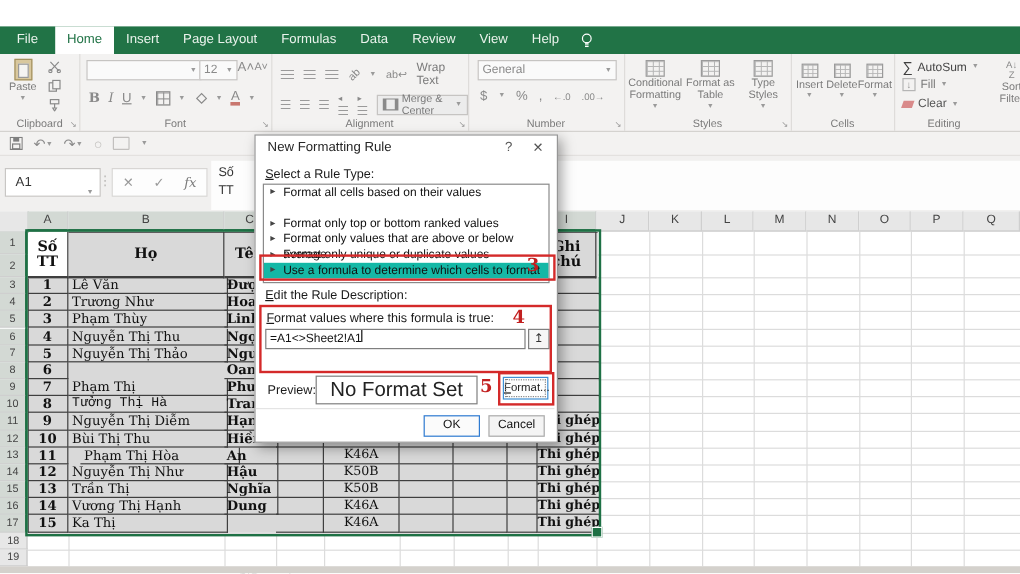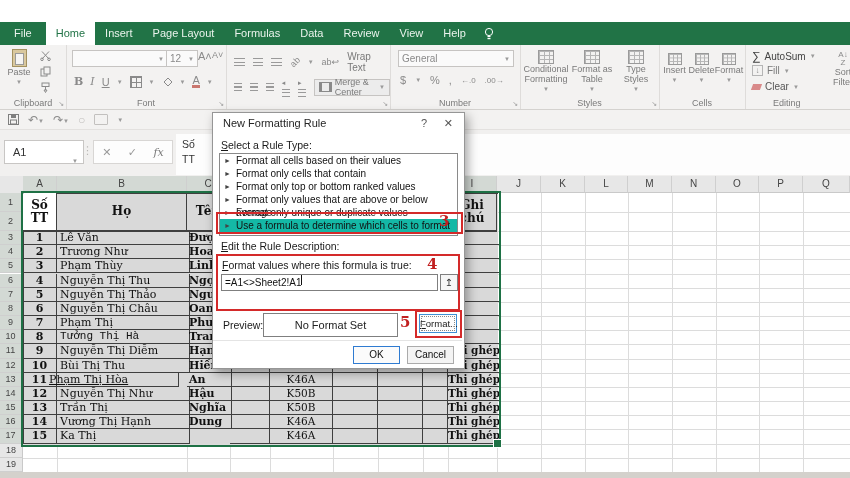--- a/index.html
+++ b/index.html
@@ -101,21 +101,21 @@
   .annbox{border:2px solid #d42a2a;z-index:5;pointer-events:none;background:transparent;}
   .annnum{font-family:"DejaVu Serif",serif;font-weight:bold;color:#c22020;font-size:15px;line-height:15px;z-index:6;}
   .lbl-edit{left:8px;top:127px;}
   .ann4{left:3px;top:141px;width:240px;height:53px;}
   .lbl-formula{left:9px;top:146px;}
   .f-input{left:8px;top:161px;width:212px;height:15px;border:1px solid #7f7f7f;font-size:10px;line-height:15px;padding-left:3px;color:#111;background:#fff;}
   .caret{display:inline-block;width:1px;height:10px;background:#111;vertical-align:-1px;}
   .collapse-btn{left:227px;top:161px;width:16px;height:15px;border:1px solid #7f7f7f;background:#f6f6f6;
                 text-align:center;line-height:15px;font-size:10px;color:#333;}
   .lbl-preview{left:10px;top:206px;}
-  .prevbox{left:50px;top:200px;width:133px;height:22px;border:1px solid #7f7f7f;text-align:center;line-height:22px;font-size:11px;color:#222;}
+  .prevbox{left:50px;top:200px;width:133px;height:22px;border:1px solid #7f7f7f;text-align:center;line-height:22px;font-size:17px;color:#222;}
   .ann5{left:202px;top:197px;width:43px;height:24px;}
   .format-btn{left:206px;top:201px;width:36px;height:17px;border:1px solid #3f8fd4;background:#fdfdfd;
               text-align:center;font-size:9.5px;line-height:17px;outline:1px dotted #888;outline-offset:-3px;}
   .format-btn .accel{position:static;display:block;}
   .num3{left:226px;top:101px;}
   .num4{left:214px;top:144px;}
   .num5{left:187px;top:202px;}
   .ann3{left:3px;top:99px;width:243px;height:18px;}
   .dlg-sep{left:0px;top:227px;width:249px;height:1px;background:#e4e4e4;}
   .ok-btn{left:140px;top:233px;width:45px;height:16px;border:1px solid #2f7bd1;background:#fbfbfb;text-align:center;line-height:16px;font-size:10px;color:#111;}
@@ -219,20 +219,21 @@
         <span class="lines"></span>
         <span class="lines"></span>
         <span><span class="gi" style="font-size:7px">◂</span><span class="lines" style="width:8px"></span></span>
         <span><span class="gi" style="font-size:7px">▸</span><span class="lines" style="width:8px"></span></span>
         <span class="btnbox" style="display:inline-flex;align-items:center;gap:3px;height:15px;padding:0 4px;">
           <span style="display:inline-block;width:10px;height:8px;border:1px solid #8a8a8a;border-left-width:3px;border-right-width:3px;"></span>
           <span class="rtext" style="font-size:9px">Merge &amp; Center</span>
           <span class="dd">▼</span>
         </span>
       </div>
+      <span class="glabel">Alignment</span>
       <span class="launcher">↘</span>
     </div>
 
     <div class="rgroup" style="left:390px;width:130px">
       <span class="combo" style="position:absolute;left:8px;top:5px;width:108px">
           <span>General</span>
           <span class="dd">▼</span>
         </span>
       <div style="position:absolute;left:10px;top:29px;display:flex;align-items:center;gap:9px;color:#8a8a8a;font-size:11px;">
         <span>$</span>
@@ -465,21 +466,20 @@
       <div class="cell c-num" style="left: 23px; top: 111.68px; width: 33px; height: 13.17px; line-height: 13.17px;">5</div>
       <div class="cell c-ho" style="left: 57px; top: 111.68px; width: 129px; height: 13.17px; line-height: 13.17px;">Nguyễn Thị Thảo</div>
       <div class="cell c-ten" style="left: 187px; top: 111.68px; width: 42px; height: 13.17px; line-height: 13.17px;">Nguyệt</div>
       <div class="cell " style="left: 230px; top: 111.68px; width: 39px; height: 13.17px; line-height: 13.17px;"></div>
       <div class="cell c-lop" style="left: 270px; top: 111.68px; width: 62px; height: 13.17px; line-height: 13.17px;"></div>
       <div class="cell " style="left: 333px; top: 111.68px; width: 44px; height: 13.17px; line-height: 13.17px;"></div>
       <div class="cell " style="left: 378px; top: 111.68px; width: 44px; height: 13.17px; line-height: 13.17px;"></div>
       <div class="cell " style="left: 423px; top: 111.68px; width: 24px; height: 13.17px; line-height: 13.17px;"></div>
       <div class="cell c-ghi" style="left: 448px; top: 111.68px; width: 48px; height: 13.17px; line-height: 13.17px;"></div>
       <div class="cell c-num" style="left: 23px; top: 125.85px; width: 33px; height: 13.17px; line-height: 13.17px;">6</div>
-      <div class="cell c-ho" style="left: 57px; top: 125.85px; width: 129px; height: 13.17px; line-height: 13.17px;">Nguyễn Thị Châu</div>
       <div class="cell c-ten" style="left: 187px; top: 125.85px; width: 42px; height: 13.17px; line-height: 13.17px;">Oanh</div>
       <div class="cell " style="left: 230px; top: 125.85px; width: 39px; height: 13.17px; line-height: 13.17px;"></div>
       <div class="cell c-lop" style="left: 270px; top: 125.85px; width: 62px; height: 13.17px; line-height: 13.17px;"></div>
       <div class="cell " style="left: 333px; top: 125.85px; width: 44px; height: 13.17px; line-height: 13.17px;"></div>
       <div class="cell " style="left: 378px; top: 125.85px; width: 44px; height: 13.17px; line-height: 13.17px;"></div>
       <div class="cell " style="left: 423px; top: 125.85px; width: 24px; height: 13.17px; line-height: 13.17px;"></div>
       <div class="cell c-ghi" style="left: 448px; top: 125.85px; width: 48px; height: 13.17px; line-height: 13.17px;"></div>
       <div class="cell c-num" style="left: 23px; top: 140.02px; width: 33px; height: 13.17px; line-height: 13.17px;">7</div>
       <div class="cell c-ho" style="left: 57px; top: 140.02px; width: 129px; height: 13.17px; line-height: 13.17px;">Phạm Thị</div>
       <div class="cell c-ten" style="left: 187px; top: 140.02px; width: 42px; height: 13.17px; line-height: 13.17px;">Phương</div>
@@ -510,21 +510,21 @@
       <div class="cell c-num" style="left: 23px; top: 182.53px; width: 33px; height: 13.17px; line-height: 13.17px;">10</div>
       <div class="cell c-ho" style="left: 57px; top: 182.53px; width: 129px; height: 13.17px; line-height: 13.17px;">Bùi Thị Thu</div>
       <div class="cell c-ten" style="left: 187px; top: 182.53px; width: 42px; height: 13.17px; line-height: 13.17px;">Hiền</div>
       <div class="cell " style="left: 230px; top: 182.53px; width: 39px; height: 13.17px; line-height: 13.17px;"></div>
       <div class="cell c-lop" style="left: 270px; top: 182.53px; width: 62px; height: 13.17px; line-height: 13.17px;"></div>
       <div class="cell " style="left: 333px; top: 182.53px; width: 44px; height: 13.17px; line-height: 13.17px;"></div>
       <div class="cell " style="left: 378px; top: 182.53px; width: 44px; height: 13.17px; line-height: 13.17px;"></div>
       <div class="cell " style="left: 423px; top: 182.53px; width: 24px; height: 13.17px; line-height: 13.17px;"></div>
       <div class="cell c-ghi" style="left: 448px; top: 182.53px; width: 48px; height: 13.17px; line-height: 13.17px;">Thi ghép</div>
       <div class="cell c-num" style="left: 23px; top: 196.7px; width: 33px; height: 13.17px; line-height: 13.17px;">11</div>
-      <div class="cell c-ho" style="left: 46px; top: 196.7px; width: 129px; height: 13.17px; line-height: 13.17px; text-decoration: underline;">Phạm Thị Hòa</div>
+      <div class="cell c-ho" style="left: 67px; top: 196.7px; width: 129px; height: 13.17px; line-height: 13.17px;">Phạm Thị Hòa</div>
       <div class="cell c-ten" style="left: 187px; top: 196.7px; width: 42px; height: 13.17px; line-height: 13.17px;">An</div>
       <div class="cell " style="left: 230px; top: 196.7px; width: 39px; height: 13.17px; line-height: 13.17px;"></div>
       <div class="cell c-lop" style="left: 270px; top: 196.7px; width: 62px; height: 13.17px; line-height: 13.17px;">K46A</div>
       <div class="cell " style="left: 333px; top: 196.7px; width: 44px; height: 13.17px; line-height: 13.17px;"></div>
       <div class="cell " style="left: 378px; top: 196.7px; width: 44px; height: 13.17px; line-height: 13.17px;"></div>
       <div class="cell " style="left: 423px; top: 196.7px; width: 24px; height: 13.17px; line-height: 13.17px;"></div>
       <div class="cell c-ghi" style="left: 448px; top: 196.7px; width: 48px; height: 13.17px; line-height: 13.17px;">Thi ghép</div>
       <div class="cell c-num" style="left: 23px; top: 210.87px; width: 33px; height: 13.17px; line-height: 13.17px;">12</div>
       <div class="cell c-ho" style="left: 57px; top: 210.87px; width: 129px; height: 13.17px; line-height: 13.17px;">Nguyễn Thị Như</div>
       <div class="cell c-ten" style="left: 187px; top: 210.87px; width: 42px; height: 13.17px; line-height: 13.17px;">Hậu</div>
@@ -564,21 +564,20 @@
     </div>
 
   <div class="dialog">
     <span class="dlg-title">New Formatting Rule</span>
     <span class="dlg-help">?</span>
     <span class="dlg-close">✕</span>
 
     <span class="lbl-select accel">Select a Rule Type:</span>
     <div class="rulelist">
       <div class="ritem" style="top:0px"><span class="rarrow">►</span><span style="position:static">Format all cells based on their values</span></div>
-      <div class="ritem" style="top:13px"><span class="rarrow">►</span><span style="position:static">Format only cells that contain</span></div>
       <div class="ritem" style="top:26px"><span class="rarrow">►</span><span style="position:static">Format only top or bottom ranked values</span></div>
       <div class="ritem" style="top:39px"><span class="rarrow">►</span><span style="position:static">Format only values that are above or below average</span></div>
       <div class="ritem" style="top:52px"><span class="rarrow">►</span><span style="position:static">Format only unique or duplicate values</span></div>
       <div class="ritem selected" style="top:65px"><span class="rarrow">►</span><span style="position:static">Use a formula to determine which cells to format</span></div>
     </div>
     <div class="annbox ann3"></div>
     <span class="annnum num3">3</span>
 
     <span class="lbl-edit accel">Edit the Rule Description:</span>
 

